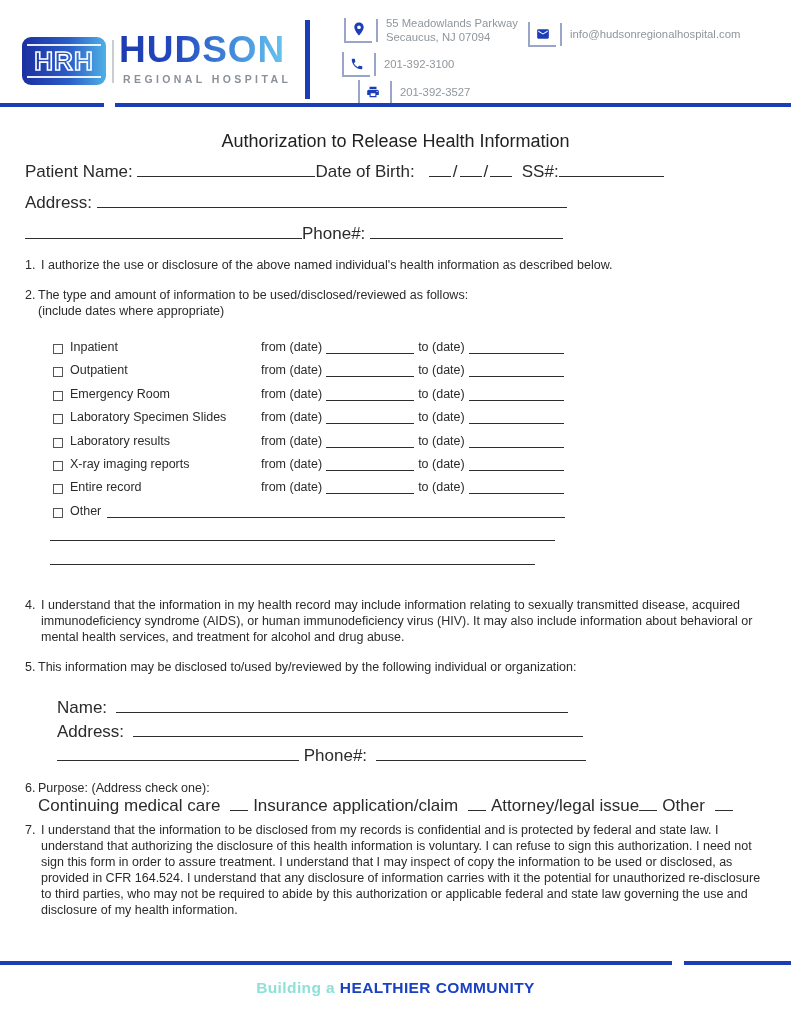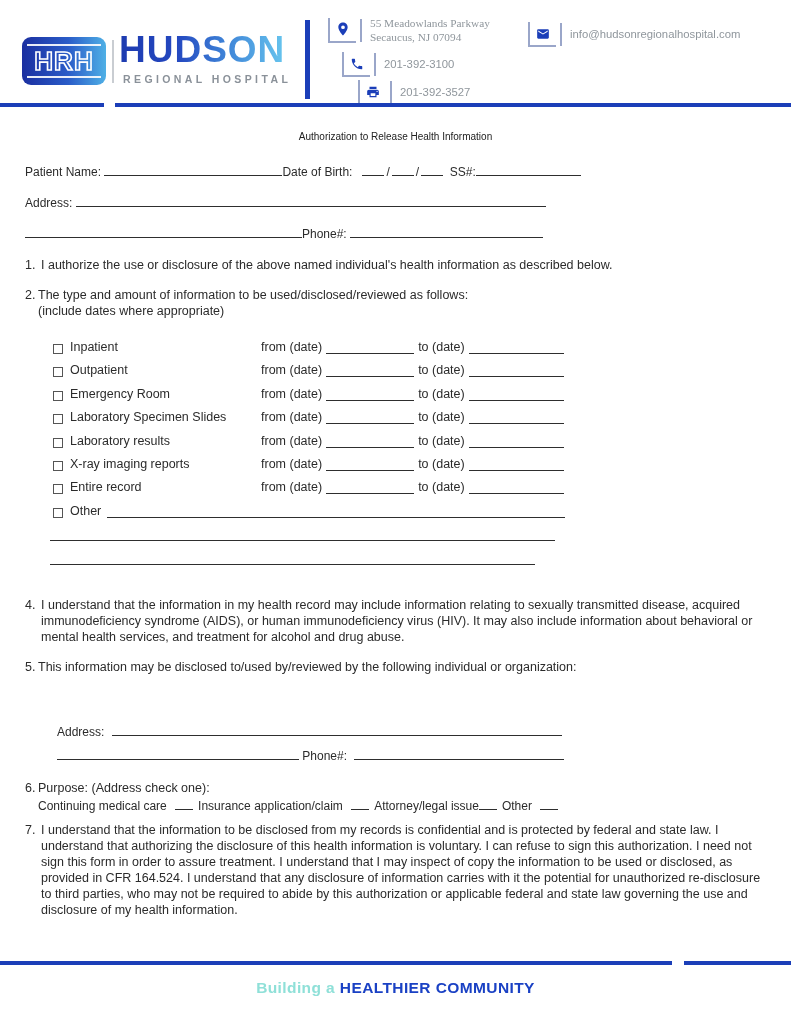--- a/index.html
+++ b/index.html
@@ -51,23 +51,23 @@
   }
   .icon-cell svg { width:14px; height:14px; fill:#1b3eb8; }
   .icon-sep { width:2px; height:23px; background:#9aa6c9; margin-left:4px; }
   .contact-text { margin-left:8px; font-size:11.3px; color:#8f969c; line-height:1.25; white-space:nowrap; }
 
   .rule { background:#1b3eb8; height:4px; }
   .rule-a { left:0; top:103px; width:104px; }
   .rule-b { left:115px; top:103px; width:676px; }
 
   
-  .title { left:0; top:131px; width:100%; text-align:center; font-size:10px; color:#222; }
-
-  .line-row { white-space:nowrap; font-size:12px; }
+  .title { left:0; top:131px; width:100%; text-align:center; font-size:18px; color:#222; }
+
+  .line-row { white-space:nowrap; font-size:17px; }
   .blank {
     display:inline-block; border-bottom:1.4px solid #2e2e2e; height:13px;
     vertical-align:baseline;
   }
   .slash { padding:0 2px; }
 
   .num-item { display:flex; font-size:12.5px; line-height:16px; }
   .num { flex:0 0 16px; }
   .num-body { flex:1; }
 
@@ -94,21 +94,21 @@
 <div class="page">
 
   <div class="abs badge">
     <span class="badge-text">HRH</span>
   </div>
   <div class="abs logo-sep"></div>
   <div class="abs brand-name">HUDSON</div>
   <div class="abs brand-tag">REGIONAL HOSPITAL</div>
   <div class="abs hdr-divider"></div>
 
-  <div class="abs contact" style="left:328px; top:16px;font-family:Liberation Serif, serif;">
+  <div class="abs contact" style="left:344px; top:16px;">
     <span class="icon-cell">
       <svg viewBox="0 0 24 24">
           <path d="M12 1C7.6 1 4 4.6 4 9c0 6 8 14 8 14s8-8 8-14c0-4.4-3.6-8-8-8zm0 11.2A3.2 3.2 0 1 1 12 5.8a3.2 3.2 0 0 1 0 6.4z"></path>
         </svg>
     </span>
     <span class="icon-sep"></span>
     <span class="contact-text">
       <span>55 Meadowlands Parkway</span><br>
       <span>Secaucus, NJ 07094</span>
     </span>
@@ -248,20 +248,24 @@
   <div class="abs num-item" style="left:25px; top:597px; width:740px;">
     <span class="num">4.</span>
     <span class="num-body">I understand that the information in my health record may include information relating to sexually transmitted disease, acquired immunodeficiency syndrome (AIDS), or human immunodeficiency virus (HIV).  It may also include information about behavioral or mental health services, and treatment for alcohol and drug abuse.</span>
   </div>
 
   <div class="abs num-item" style="left:25px; top:659px; width:745px;">
     <span class="num" style="flex-basis:13px;">5.</span>
     <span class="num-body">This information may be disclosed to/used by/reviewed by the following individual or organization:</span>
   </div>
 
+  <div class="abs line-row" style="left:57px; top:698px;">
+    <span>Name:</span>
+    <span class="blank" style="width:452px; margin-left:4px;"></span>
+  </div>
   <div class="abs line-row" style="left:57px; top:722px;">
     <span>Address:</span>
     <span class="blank" style="width:450px; margin-left:4px;"></span>
   </div>
   <div class="abs line-row" style="left:57px; top:746px;">
     <span class="blank" style="width:242px;"></span>
     <span>Phone#:</span>
     <span class="blank" style="width:210px; margin-left:4px;"></span>
   </div>
 

